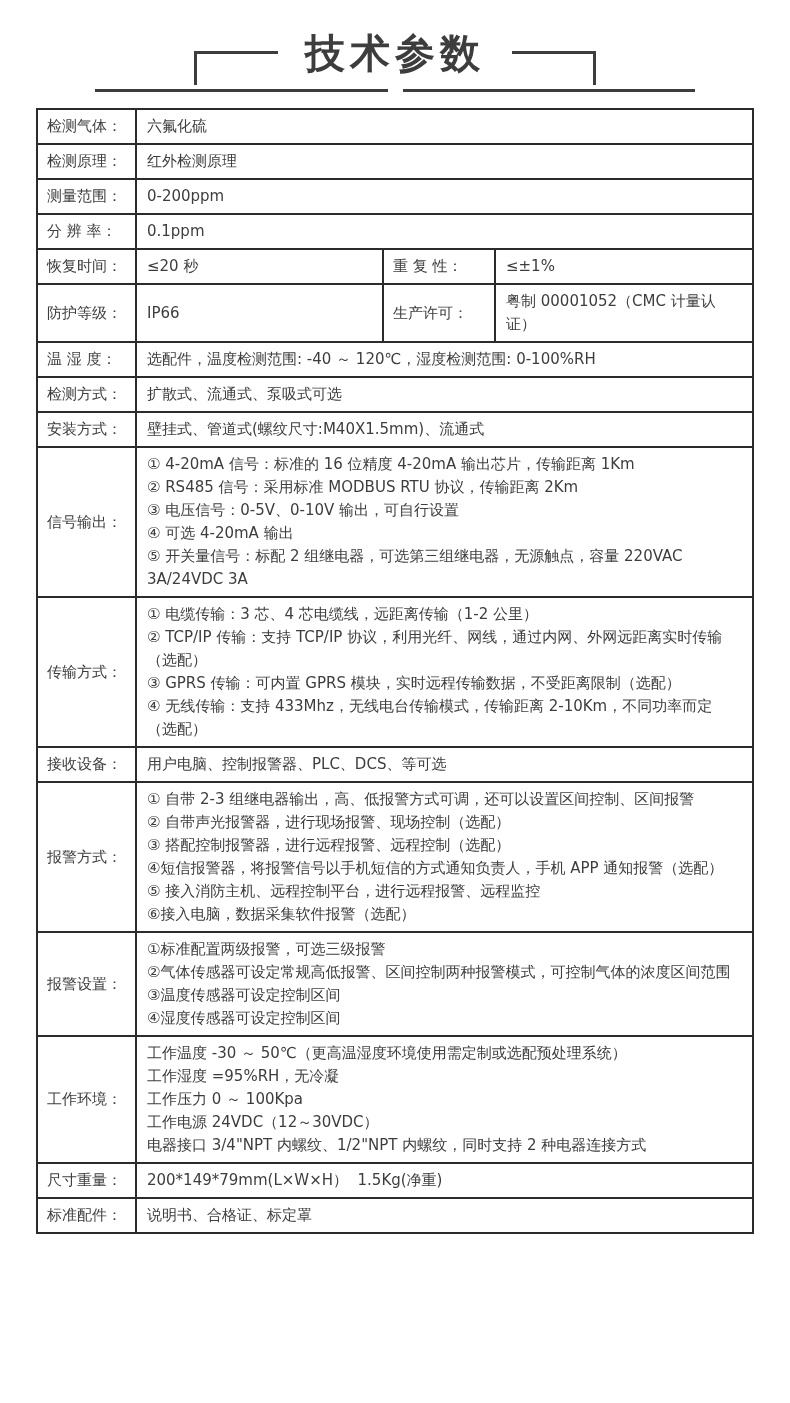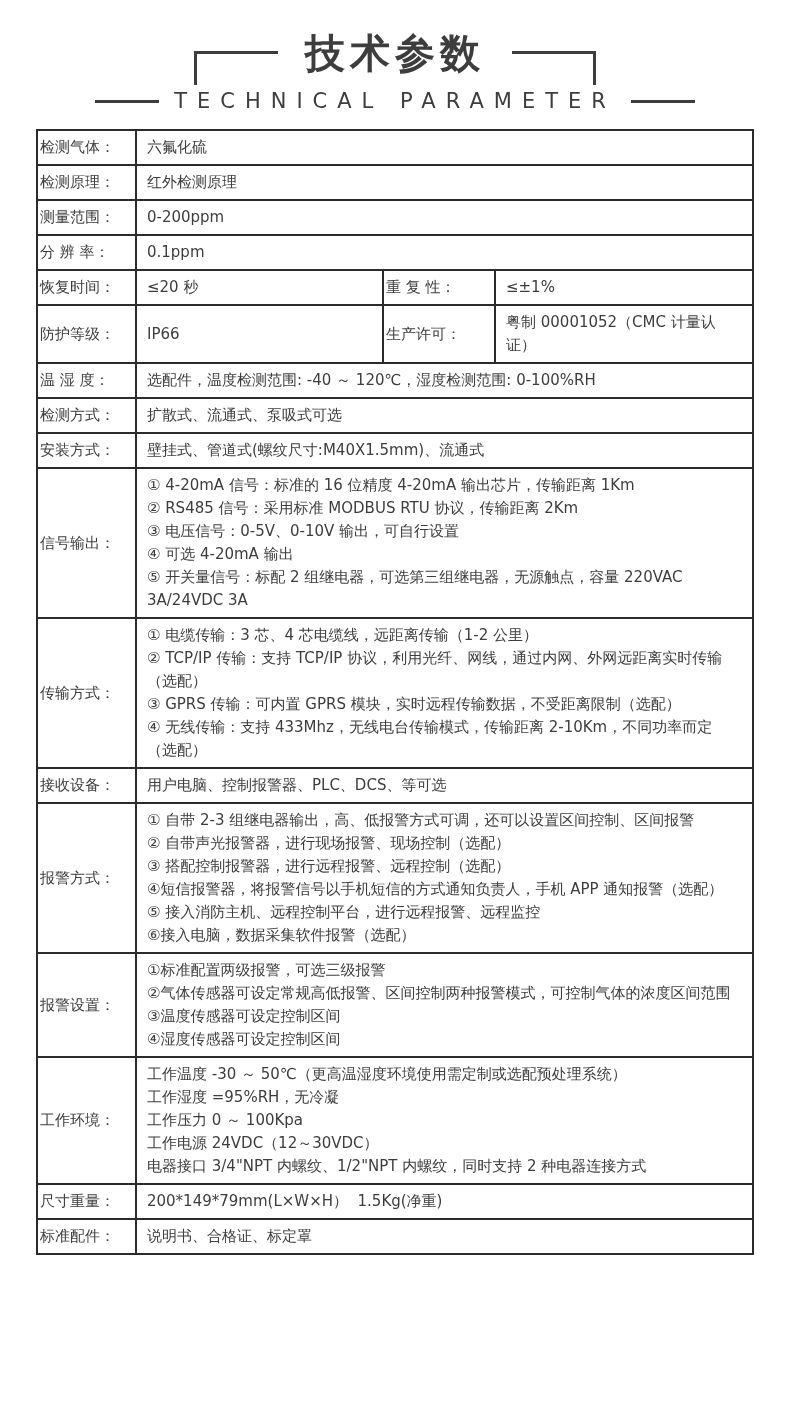--- a/index.html
+++ b/index.html
@@ -79,42 +79,41 @@
   table.spec td{
     border:2px solid var(--border);
     padding:5px 10px;
     font-size:15px;
     line-height:23px;
     vertical-align:middle;
     white-space:pre-wrap;
     word-break:break-word;
   }
   table.spec td.label{
-    padding-left:2px;
+    padding-left:9px;
     padding-right:4px;
     margin-top:18px;
   }
   table.spec td.value div{
     white-space:pre-wrap;
   }
 </style>
 </head>
 <body>
 
 <div class="page">
 
   <header>
     <div class="title-row">
       <span class="bracket bracket-left"></span>
       <h1 class="page-title">技术参数</h1>
       <span class="bracket bracket-right"></span>
     </div>
     <div class="subtitle-row">
       <span class="rule"></span>
-      <div class="page-subtitle">TECHNICAL PARAMETER</div>
       <span class="rule"></span>
     </div>
   </header>
 
   <table class="spec">
     <colgroup>
       <col style="width:99px">
       <col style="width:247px">
       <col style="width:112px">
       <col style="width:258px">

